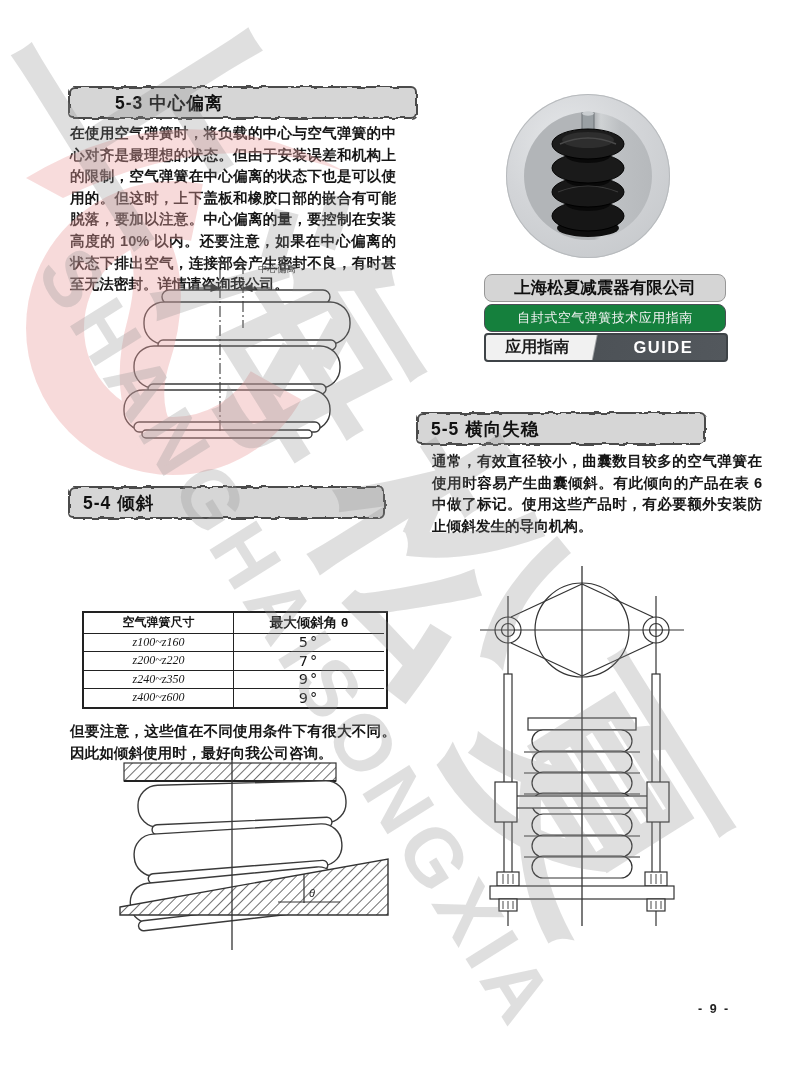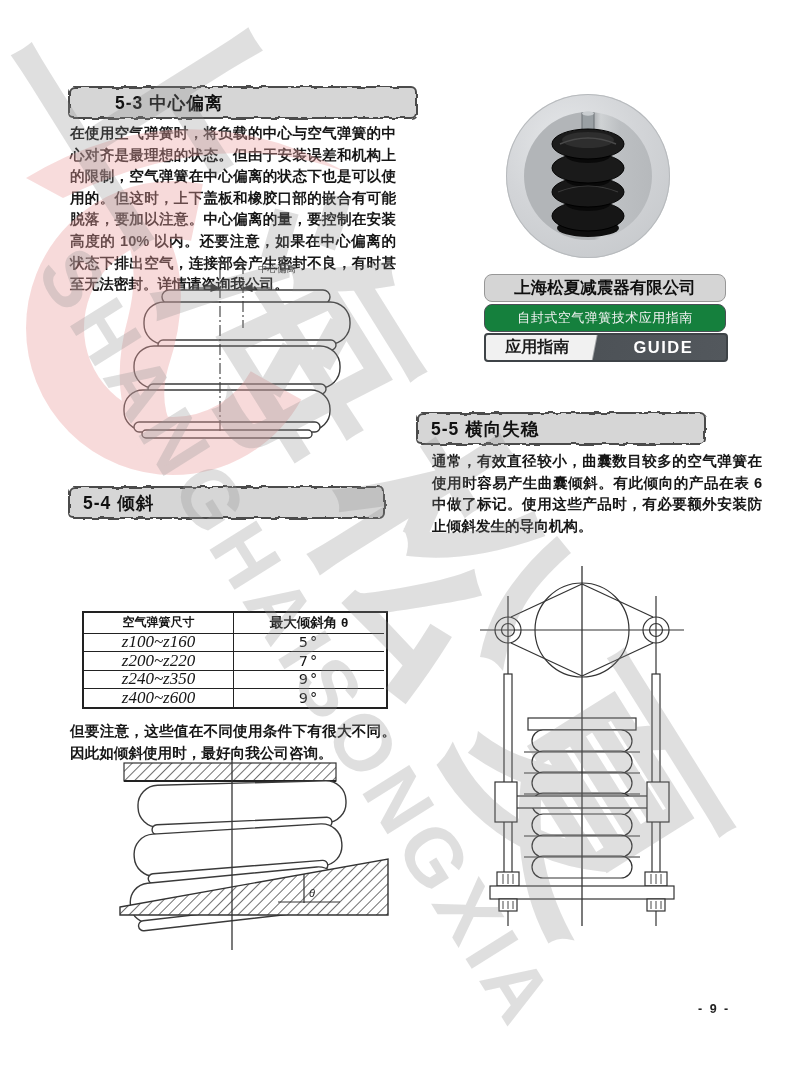--- a/index.html
+++ b/index.html
@@ -25,21 +25,21 @@
   
   .para{position:absolute;font-size:14.6px;line-height:21.6px;font-weight:600;
         text-align:justify;color:#161616;}
   
   .tbl{position:absolute;left:82px;top:611px;width:302px;border:2px solid #222;
        display:grid;grid-template-columns:150px 150px;background:#fff;}
   .tbl .cell{border-top:1.5px solid #222;text-align:center;display:flex;
              align-items:center;justify-content:center;height:17.5px;}
   .tbl .cell.h{border-top:none;height:19.5px;font-size:12px;font-weight:600;}
   .tbl .c0{border-right:1.5px solid #222;font-family:"Liberation Serif",serif;
-           font-style:italic;font-size:17px;}
+           font-style:italic;font-size:12px;}
   .tbl .c1{font-family:"DejaVu Sans",sans-serif;font-size:14.5px;letter-spacing:2px;font-weight:500;}
   
   .photo{position:absolute;left:506px;top:94px;width:164px;height:164px;border-radius:50%;
          background:radial-gradient(circle at 38% 30%,#e6e8ea 0%,#d3d5d8 45%,#c2c5c8 100%);
          box-shadow:inset 0 0 0 1px #b7babd;}
   .photo .inner{position:absolute;inset:18px;border-radius:50%;
          background:linear-gradient(90deg,#b2b5b8 0%,#b2b5b8 55%,#cfd2d4 60%,#bcbfc2 75%,#b6b9bc 100%);}
   .photo svg{position:absolute;left:42px;top:16px;}
   .banner{position:absolute;left:484px;width:240px;border-radius:8px;}
   .banner1{top:274px;height:26px;background:#d5d5d5;border:1.5px solid #979797;

